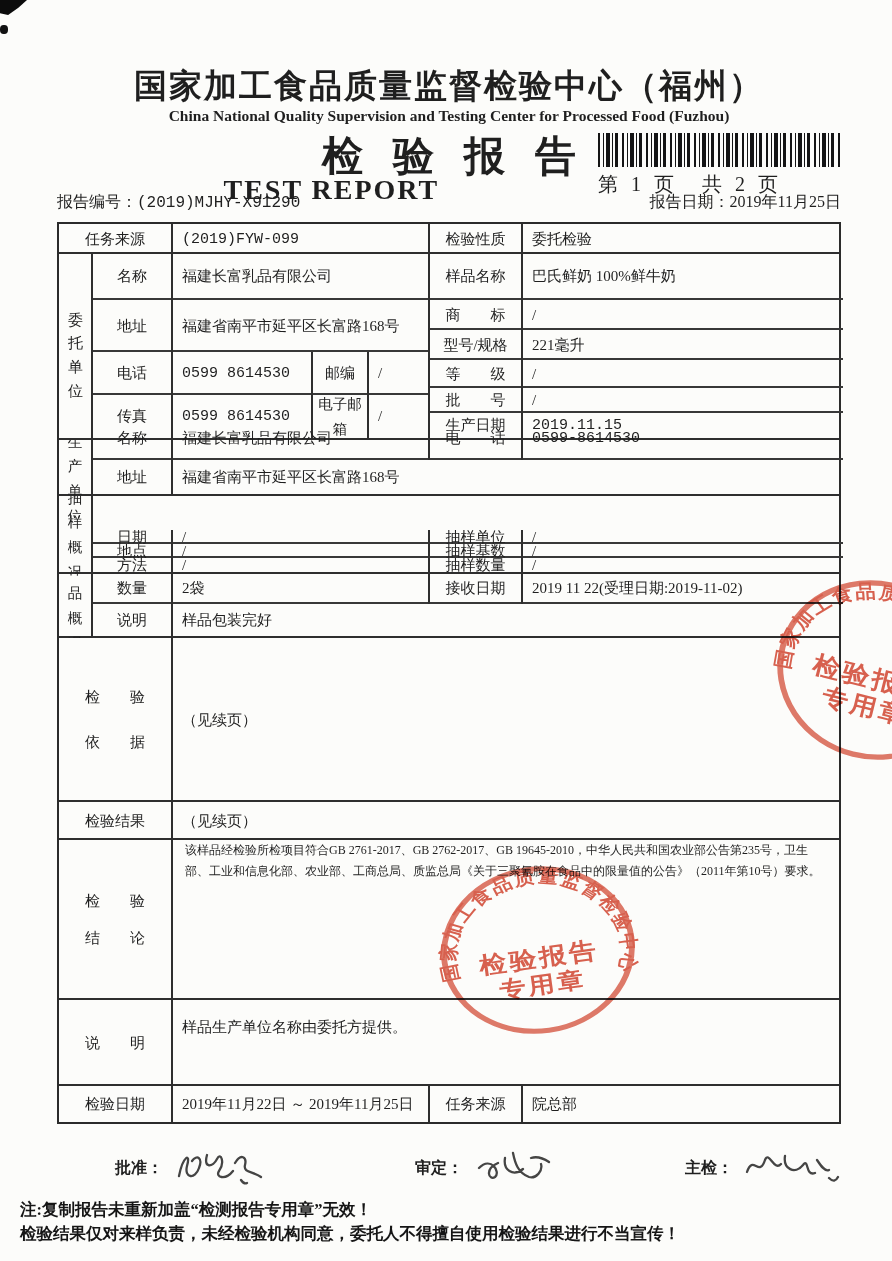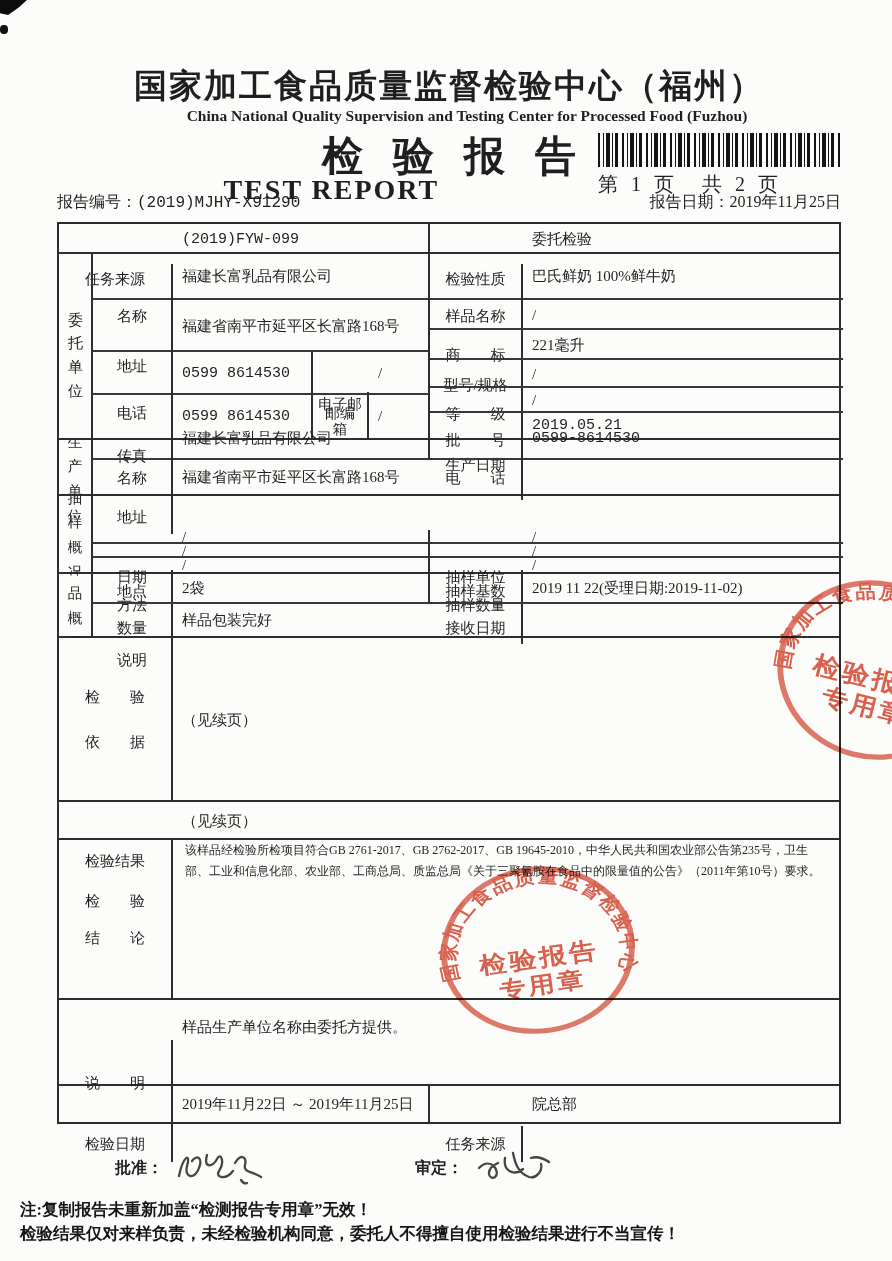--- a/index.html
+++ b/index.html
@@ -1,39 +1,39 @@
 <!DOCTYPE html>
 <html><head>
 <meta charset="utf-8">
 <style>
   html,body{margin:0;padding:0;}
   .page{position:relative;width:892px;height:1261px;background:#fcfcfa;overflow:hidden;
         font-family:"Liberation Serif","DejaVu Serif",serif;color:#1f1f1f;}
   .content{position:absolute;left:57px;top:0;width:784px;height:100%;}
   
   .org-cn{position:absolute;top:64px;left:0;width:100%;text-align:center;font-size:33px;font-weight:600;letter-spacing:2px;}
-  .org-en{position:absolute;top:107px;left:18px;width:100%;text-align:center;font-size:15.5px;font-weight:700;}
+  .org-en{position:absolute;top:107px;left:0;width:100%;text-align:center;font-size:15.5px;font-weight:700;}
   .title-cn{position:absolute;top:129px;left:0;width:100%;text-align:center;font-size:41px;font-weight:600;letter-spacing:30px;padding-left:30px;box-sizing:border-box;}
   .title-en{position:absolute;top:174px;left:0;width:70%;text-align:center;font-size:28px;font-weight:700;letter-spacing:2px;}
   .barcode{position:absolute;top:133px;left:541px;width:242px;height:34px;
     background:repeating-linear-gradient(90deg,#151515 0 2px,#fcfcfa 2px 5px,#151515 5px 6px,#fcfcfa 6px 8px,#151515 8px 12px,#fcfcfa 12px 14px,#151515 14px 15px,#fcfcfa 15px 17px,#151515 17px 20px,#fcfcfa 20px 24px);}
   .page-info{position:absolute;top:171px;left:541px;font-size:20px;letter-spacing:4px;}
   .report-row{position:absolute;top:192px;left:0;width:100%;display:flex;justify-content:space-between;font-size:16px;}
   .num{font-family:"Liberation Mono","DejaVu Sans Mono",monospace;}
   
   .tbl{position:absolute;top:222px;left:0;width:784px;border:2.5px solid #2b2b2b;box-sizing:border-box;font-size:15px;}
   .band{display:flex;border-bottom:2px solid #2e2e2e;box-sizing:border-box;}
   .band:last-child{border-bottom:none;}
   .cell{flex:none;border-right:2px solid #2e2e2e;box-sizing:border-box;display:flex;align-items:center;overflow:hidden;}
   .cell.last{border-right:none;}
   .rows{flex:none;display:flex;flex-direction:column;box-sizing:border-box;justify-content:flex-end;}
   .rows.sep{border-right:2px solid #2e2e2e;}
   .row{display:flex;border-bottom:2px solid #383838;box-sizing:border-box;}
   .row:last-child{border-bottom:none;}
-  .lab{justify-content:center;text-align:center;margin-top:40px;}
+  .lab{justify-content:center;text-align:center;}
   .val{padding:2px 9px;}
   .ctr{justify-content:center;padding:2px 4px;}
   .topal{align-items:flex-start;}
   .w34{width:34px}.w80{width:80px}.w257{width:257px}.w93{width:93px}.w320{width:320px}
   .w337{width:337px}.w413{width:413px}.w140{width:140px}.w56{width:56px}.w61{width:61px}
   .w670{width:670px}.w114{width:114px}
   .h30{height:30px}.h48{height:48px}.h52{height:52px}.h43{height:43px}.h44{height:44px}
   .h34{height:34px}.h26{height:14px}.h32{height:32px}.h28{height:28px}.h25{height:25px}
   .h164{height:164px}.h38{height:38px}.h160{height:160px}.h86{height:86px}.h36{height:36px}
   .vlabel{writing-mode:vertical-lr;letter-spacing:24px;margin:auto;font-size:15px;}
@@ -132,21 +132,21 @@
           <div class="row h28">
             <div class="cell lab w93 h28">等　　级</div>
             <div class="cell val w320 h28 last">/</div>
           </div>
           <div class="row h25">
             <div class="cell lab w93 h25">批　　号</div>
             <div class="cell val w320 h25 last">/</div>
           </div>
           <div class="row h25">
             <div class="cell lab w93 h25">生产日期</div>
-            <div class="cell val w320 h25 last num">2019.05.21</div>
+            <div class="cell val w320 h25 last num">2019.11.15</div>
           </div>
         </div>
       </div>
 
       <div class="band" style="height:56px">
         <div class="cell w34 ctr" style="height:78px">
           <span class="wrap2">生产单位</span>
         </div>
         <div class="rows w750" style="width:750px">
           <div class="row h44">
@@ -252,20 +252,26 @@
       <div class="sig-group sig-approve">
         <span>批准：</span>
         <svg class="sig-svg" width="96" height="44" viewBox="0 0 96 44">
           <path d="M8 30 C12 10 20 6 16 20 C13 32 24 34 28 22 C32 12 26 8 21 15 M36 9 C32 23 42 21 46 13 C50 5 54 17 48 25 C44 31 54 35 62 25 M64 17 C70 7 76 11 74 19 C72 27 82 25 90 31 M70 34 C72 37 74 38 76 37" stroke="#2c2c2c" stroke-width="2.3" fill="none" stroke-linecap="round"></path>
         </svg>
       </div>
       <div class="sig-group sig-review">
         <span>审定：</span>
         <svg class="sig-svg" width="88" height="44" viewBox="0 0 88 44">
           <path d="M8 22 C20 10 30 26 24 31 C18 35 13 23 27 17 M34 12 C32 24 42 31 52 23 M42 7 C44 17 47 27 58 31 C65 33 72 25 70 18 M60 12 C66 10 72 12 78 16" stroke="#2c2c2c" stroke-width="2.3" fill="none" stroke-linecap="round"></path>
+        </svg>
+      </div>
+      <div class="sig-group sig-chief">
+        <span>主检：</span>
+        <svg class="sig-svg" width="100" height="44" viewBox="0 0 100 44">
+          <path d="M6 26 C12 8 18 32 24 14 C28 4 33 26 40 18 M44 10 C42 23 54 29 62 19 C68 11 64 31 74 27 M76 14 C80 20 84 26 88 24 M88 32 C92 36 95 35 97 31" stroke="#2c2c2c" stroke-width="2.3" fill="none" stroke-linecap="round"></path>
         </svg>
       </div>
     </div>
   </div>
 
   <svg class="stamp stamp-main" width="204" height="204" viewBox="0 0 210 210">
     <circle cx="105" cy="105" r="97" fill="none" stroke="#d6503c" stroke-width="6" opacity="0.85"></circle>
     <defs>
         <path id="arcA" d="M 36,162 A 86,86 0 1 1 174,162" fill="none"></path>
       </defs>

